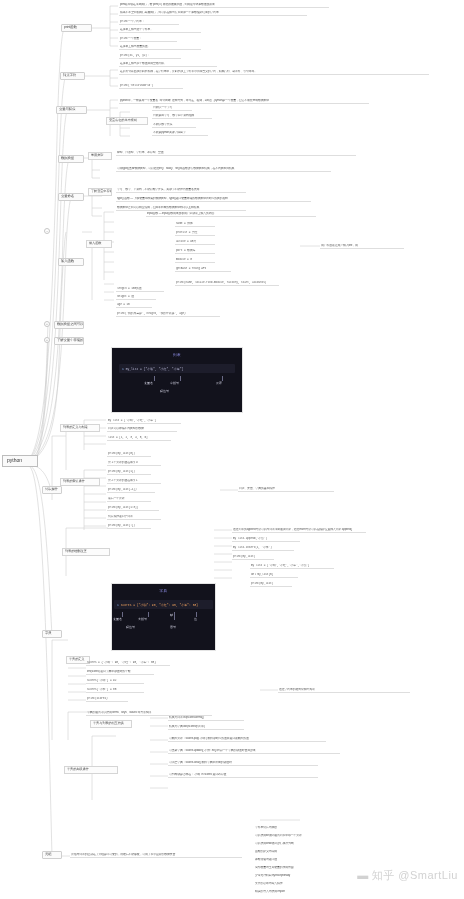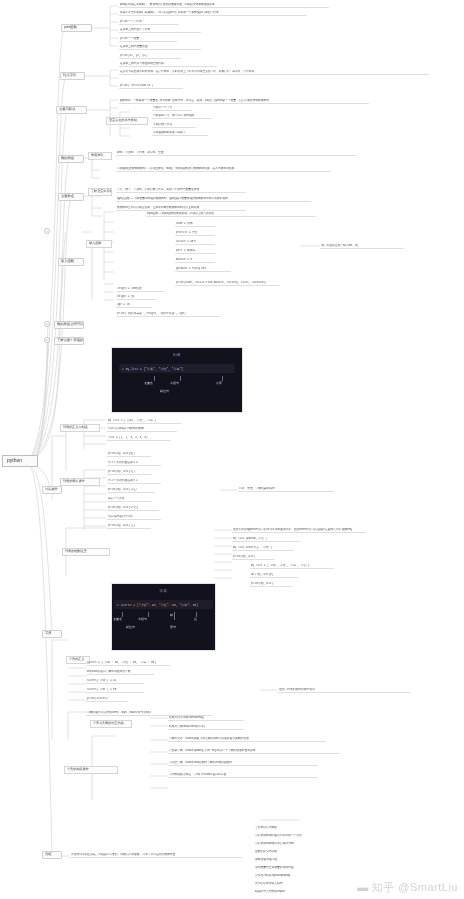--- a/index.html
+++ b/index.html
@@ -101,21 +101,21 @@
   }
   .codeimg .ci-labels span {
     position:absolute; color:#d6d6e6; font-size:3px; white-space:nowrap;
   }
   .codeimg .ci-tick {
     position:absolute; width:0.5px; background:#6a6a86;
   }
 
   
   .watermark {
-    position:absolute; right:6px; bottom:4px; z-index:9;
+    position:absolute; right:6px; bottom:16px; z-index:9;
     color:#d2d2d2; font-size:11px; letter-spacing:0.5px;
     white-space:nowrap; user-select:none;
   }
   .wm-logo { display:inline-block; margin-right:3px; }
 </style>
 </head>
 <body>
 
 <div id="canvas">
 

